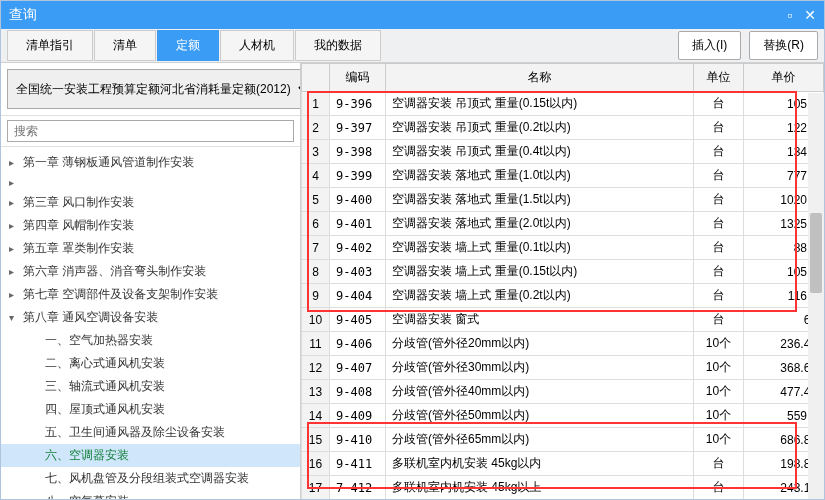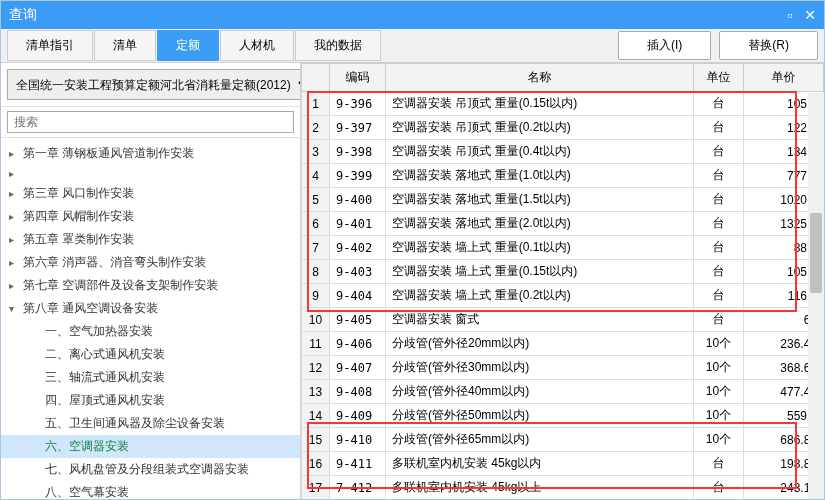--- a/index.html
+++ b/index.html
@@ -7,25 +7,25 @@
 .window { width: 825px; height: 500px; border: 1px solid #b0c4de; display: flex; flex-direction: column; }
 .titlebar { background: #3b9cf5; color: #fff; height: 28px; display: flex; align-items: center; padding: 0 8px; justify-content: space-between; }
 .titlebar .title { font-size: 14px; }
 .titlebar .winbtns { display: flex; gap: 12px; }
 .titlebar .winbtn { cursor: pointer; font-size: 14px; }
 .toolbar { background: #eef0f2; height: 34px; display: flex; align-items: center; border-bottom: 1px solid #d0d0d0; padding: 0 6px; justify-content: space-between; }
 .tabs { display: flex; gap: 1px; }
 .tab { padding: 6px 18px; background: #f5f5f5; border: 1px solid #ccc; cursor: pointer; }
 .tab.active { background: #3b9cf5; color: #fff; border-color: #3b9cf5; }
 .tbtns { display: flex; gap: 8px; }
-.tbtn { padding: 5px 28px; background: #fff; border: 1px solid #aaa; cursor: pointer; border-radius: 2px; }
+.tbtn { padding: 5px 13px; background: #fff; border: 1px solid #aaa; cursor: pointer; border-radius: 2px; }
 .content { flex: 1; display: flex; overflow: hidden; }
 .left { width: 300px; border-right: 1px solid #d0d0d0; display: flex; flex-direction: column; overflow: hidden; }
 .selector { padding: 6px; border-bottom: 1px solid #e0e0e0; display: flex; gap: 4px; }
-.selector select { flex: 1; height: 31px; border: 1px solid #aaa; padding: 0 4px; }
+.selector select { flex: 1; height: 40px; border: 1px solid #aaa; padding: 0 4px; }
 .searchbar { padding: 4px 6px; border-bottom: 1px solid #e0e0e0; }
 .searchbar input { width: 100%; height: 22px; border: 1px solid #aaa; padding: 0 6px; color: #888; }
 .tree { flex: 1; overflow-y: auto; padding: 4px 0; }
 .tree-item { padding: 3px 8px 3px 8px; cursor: pointer; white-space: nowrap; display: flex; align-items: center; gap: 4px; color: #333; }
 .tree-item.level1 { padding-left: 8px; }
 .tree-item.level2 { padding-left: 44px; }
 .tree-item.active { background: #d0e7fb; color: #15803d; }
 .tree-item .tri { display: inline-block; width: 10px; color: #666; font-size: 10px; }
 .right { flex: 1; position: relative; overflow: auto; }
 .grid { width: 100%; border-collapse: collapse; }

